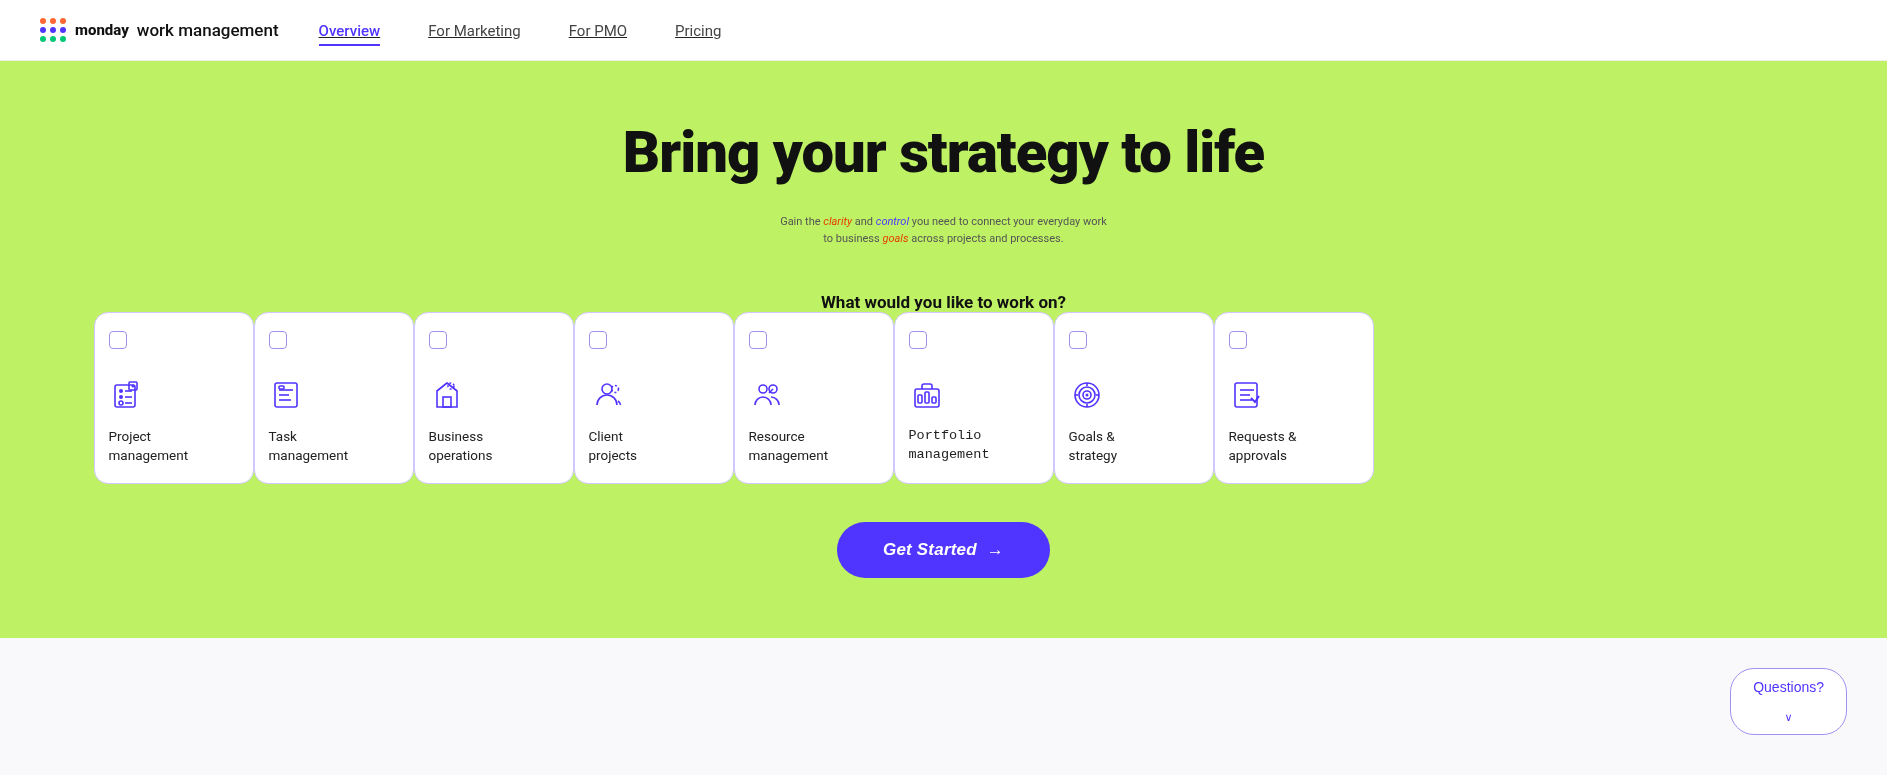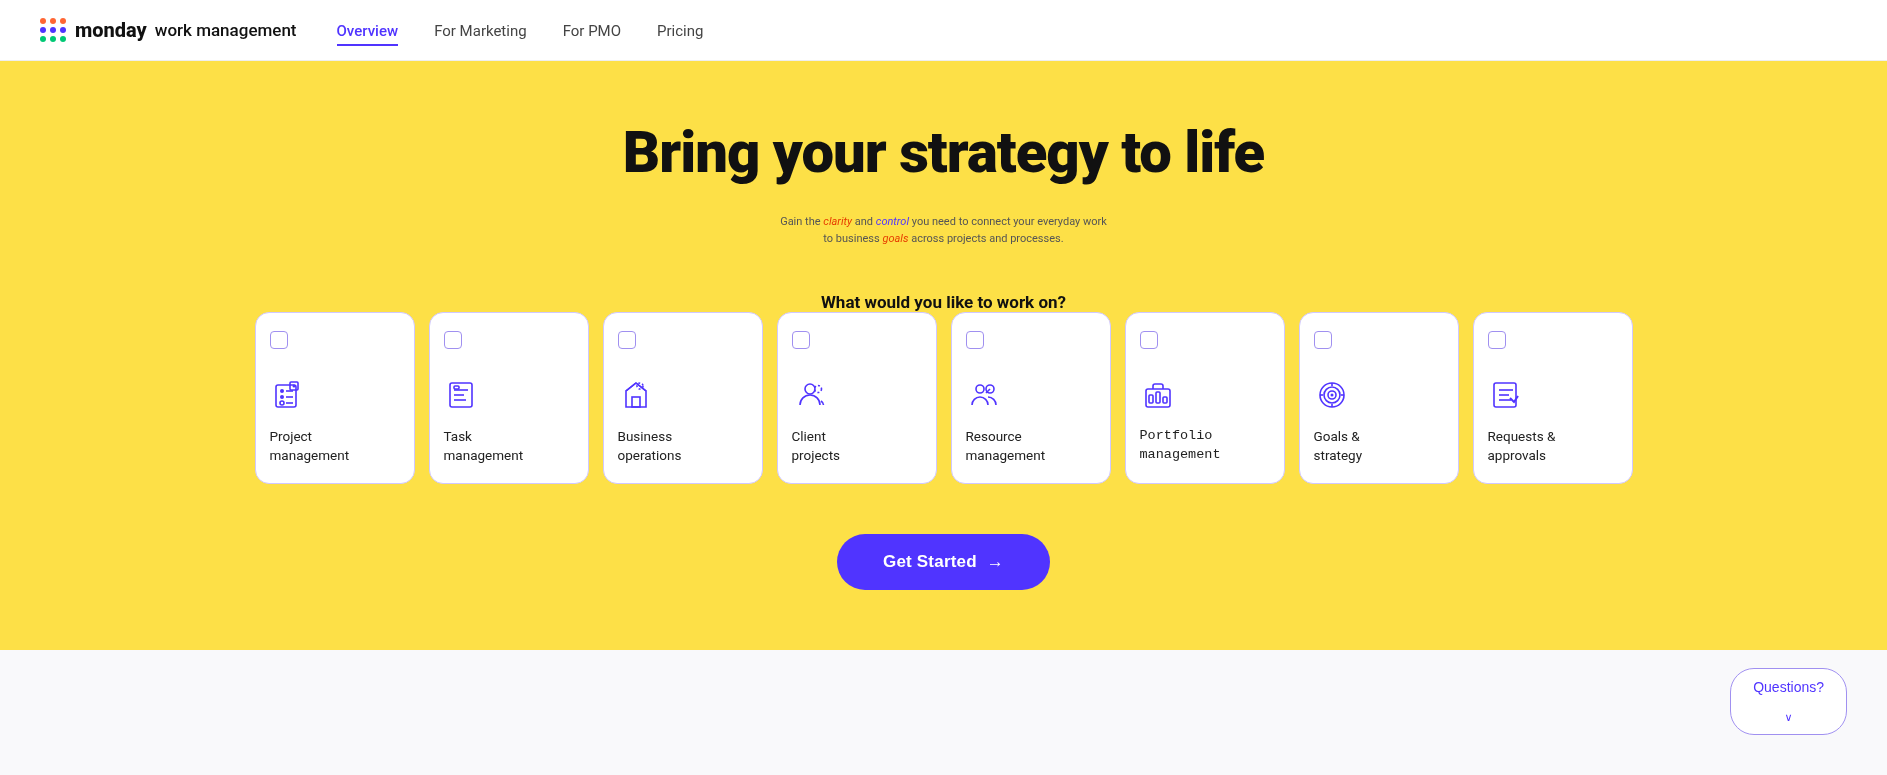--- a/index.html
+++ b/index.html
@@ -30,46 +30,47 @@
       color: #111;
       margin-right: 40px;
       white-space: nowrap;
     }
     .logo-dot-grid {
       display: grid;
       grid-template-columns: repeat(3,7px);
       gap: 3px;
     }
     .logo-dot { width: 6px; height: 6px; border-radius: 50%; }
-    .logo-monday { font-weight: 800; font-size: 20px; color: #111; }
+    .logo-monday { font-weight: 800; font-size: 15px; color: #111; }
     .nav-links {
       display: flex;
-      gap: 36px;
+      gap: 48px;
       list-style: none;
+      text-decoration: underline;
     }
     .nav-links li a {
       text-decoration: none;
       font-size: 15px;
       color: #444;
       padding-bottom: 4px;
       cursor: pointer;
     }
     .nav-links li.active a {
       color: #5034ff;
       border-bottom: 2px solid #5034ff;
       font-weight: 500;
     }
 
     
     main {
       display: flex;
       flex-direction: column;
       align-items: center;
       padding: 60px 40px 40px;
-      background: #fde047;
+      background: #bef264;
     }
 
     .headline {
       font-size: 58px;
       font-weight: 900;
       color: #111;
       text-align: center;
       line-height: 1.1;
       margin-bottom: 28px;
       letter-spacing: -1px;
@@ -90,24 +91,22 @@
     .work-label {
       font-size: 17px;
       font-weight: 700;
       color: #111;
       text-align: right;
     }
 
     
     .cards-row {
       display: flex;
-      gap: 14px;
-      justify-content: center;
       flex-wrap: nowrap;
-      margin-bottom: 50px;
+      margin-bottom: 38px;
       width: 100%;
       max-width: 1700px;
     }
 
     .card {
       background: #fff;
       border: 1.5px solid #d0c8ff;
       border-radius: 14px;
       padding: 18px 14px 18px;
       display: flex;
@@ -167,20 +166,21 @@
       border: none;
       border-radius: 30px;
       padding: 18px 46px;
       font-size: 17px;
       font-weight: 600;
       cursor: pointer;
       display: flex;
       align-items: center;
       gap: 10px;
       letter-spacing: 0.2px;
+      font-style: italic;
     }
 
     
     .questions-btn {
       position: fixed;
       bottom: 40px;
       right: 40px;
       border: 1.5px solid #a090f0;
       border-radius: 24px;
       padding: 10px 22px;

